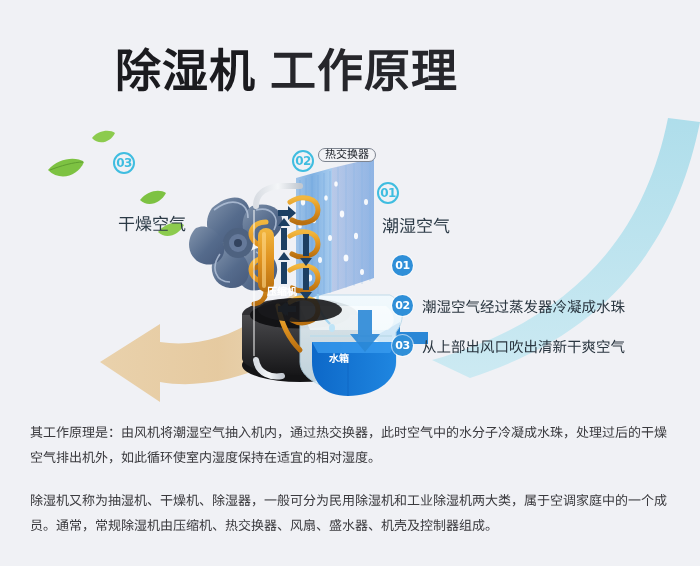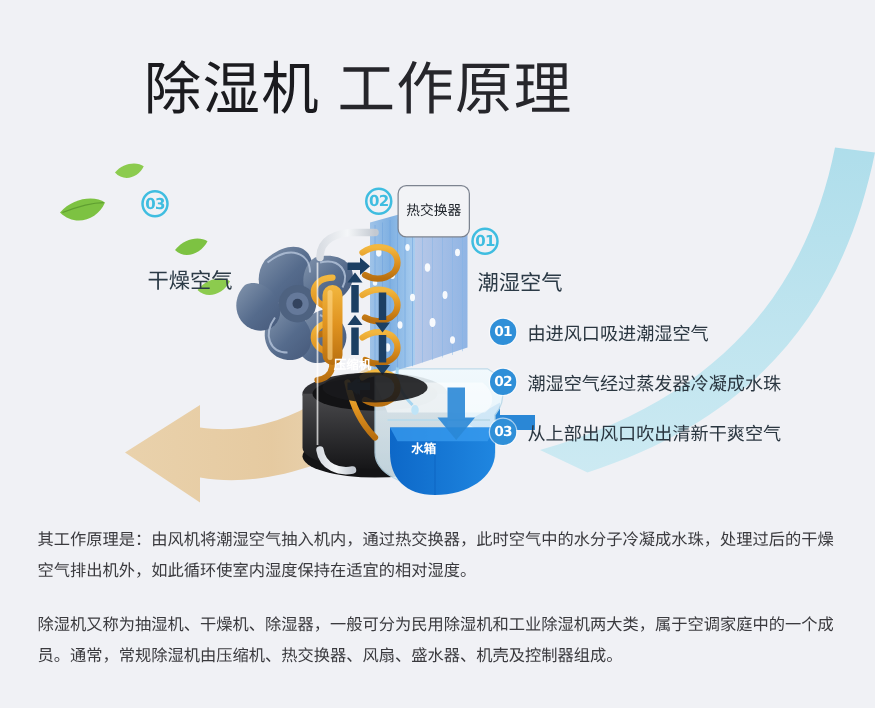--- a/index.html
+++ b/index.html
@@ -9,21 +9,21 @@
     background:#f0f1f5;
     font-family:"DejaVu Sans","Liberation Sans",sans-serif;
     overflow:hidden;position:relative;
   }
   .page{position:relative;width:700px;height:566px;}
 
   
   .title{
     position:absolute;left:0;top:34px;width:573px;
     text-align:center;
-    font-size:46px;font-weight:normal;letter-spacing:1px;
+    font-size:46px;font-weight:bold;letter-spacing:1px;
     color:#1c1c20;
     white-space:nowrap;
   }
   .title .t1{color:#1b1b1f;}
   .title .t2{color:#26262b;margin-left:14px;}
 
   
   .diagram{position:absolute;left:0;top:110px;width:700px;height:300px;}
   .diagram svg{position:absolute;left:0;top:0;}
 
@@ -59,21 +59,21 @@
     position:absolute;
     font-size:10px;color:#ffffff;white-space:nowrap;font-weight:bold;
   }
 
   
   .callout{
     position:absolute;
     border:1.4px solid #7d8490;
     border-radius:7px;
     background:#f2f3f6;
-    padding:14px 6px;
+    padding:0 6px;
     font-size:11px;color:#20252c;white-space:nowrap;
     line-height:1.1;
   }
 
   
   .legend{position:absolute;left:392px;top:255px;width:300px;}
   .legend-row{
     display:flex;align-items:center;
     margin-bottom:19px;
   }
@@ -331,21 +331,20 @@
     <div class="dlabel" style="left:382px;top:102px;">潮湿空气</div>
 
     <div class="dlabel-sm" style="left:267px;top:173px;">压缩机</div>
     <div class="dlabel-sm" style="left:329px;top:240px;text-align:center;">水箱</div>
   </div>
 
   <div class="legend">
 
     <div class="legend-row">
       <div class="badge-f">01</div>
-      <div class="ltxt">由进风口吸进潮湿空气</div>
     </div>
 
     <div class="legend-row">
       <div class="badge-f">02</div>
       <div class="ltxt">潮湿空气经过蒸发器冷凝成水珠</div>
     </div>
 
     <div class="legend-row">
       <div class="badge-f">03</div>
       <div class="ltxt">从上部出风口吹出清新干爽空气</div>

